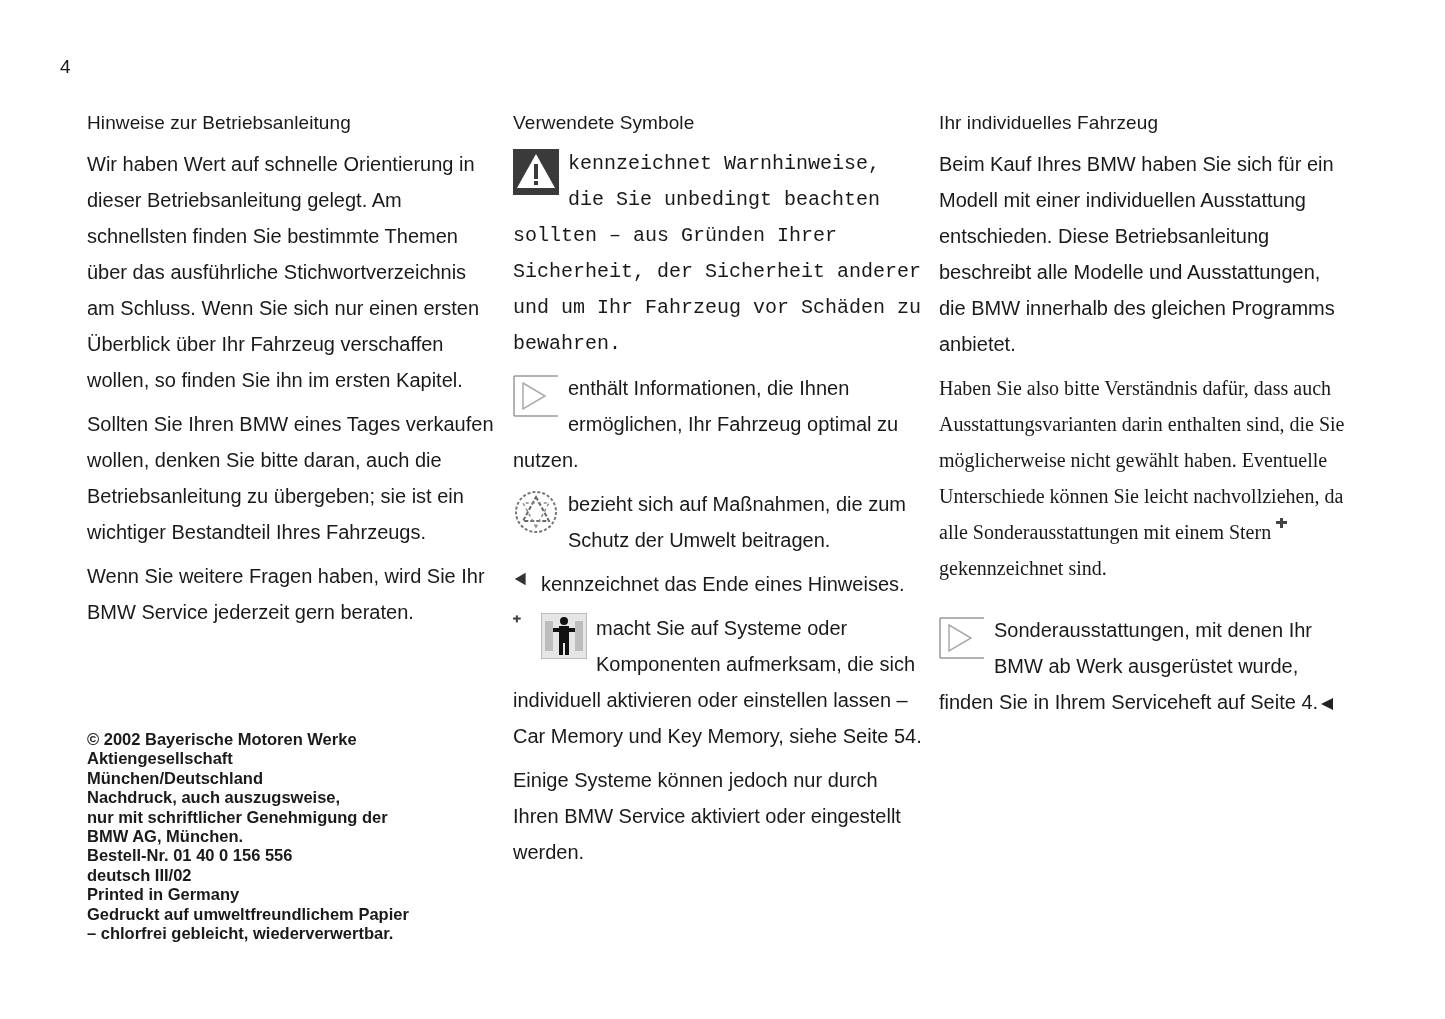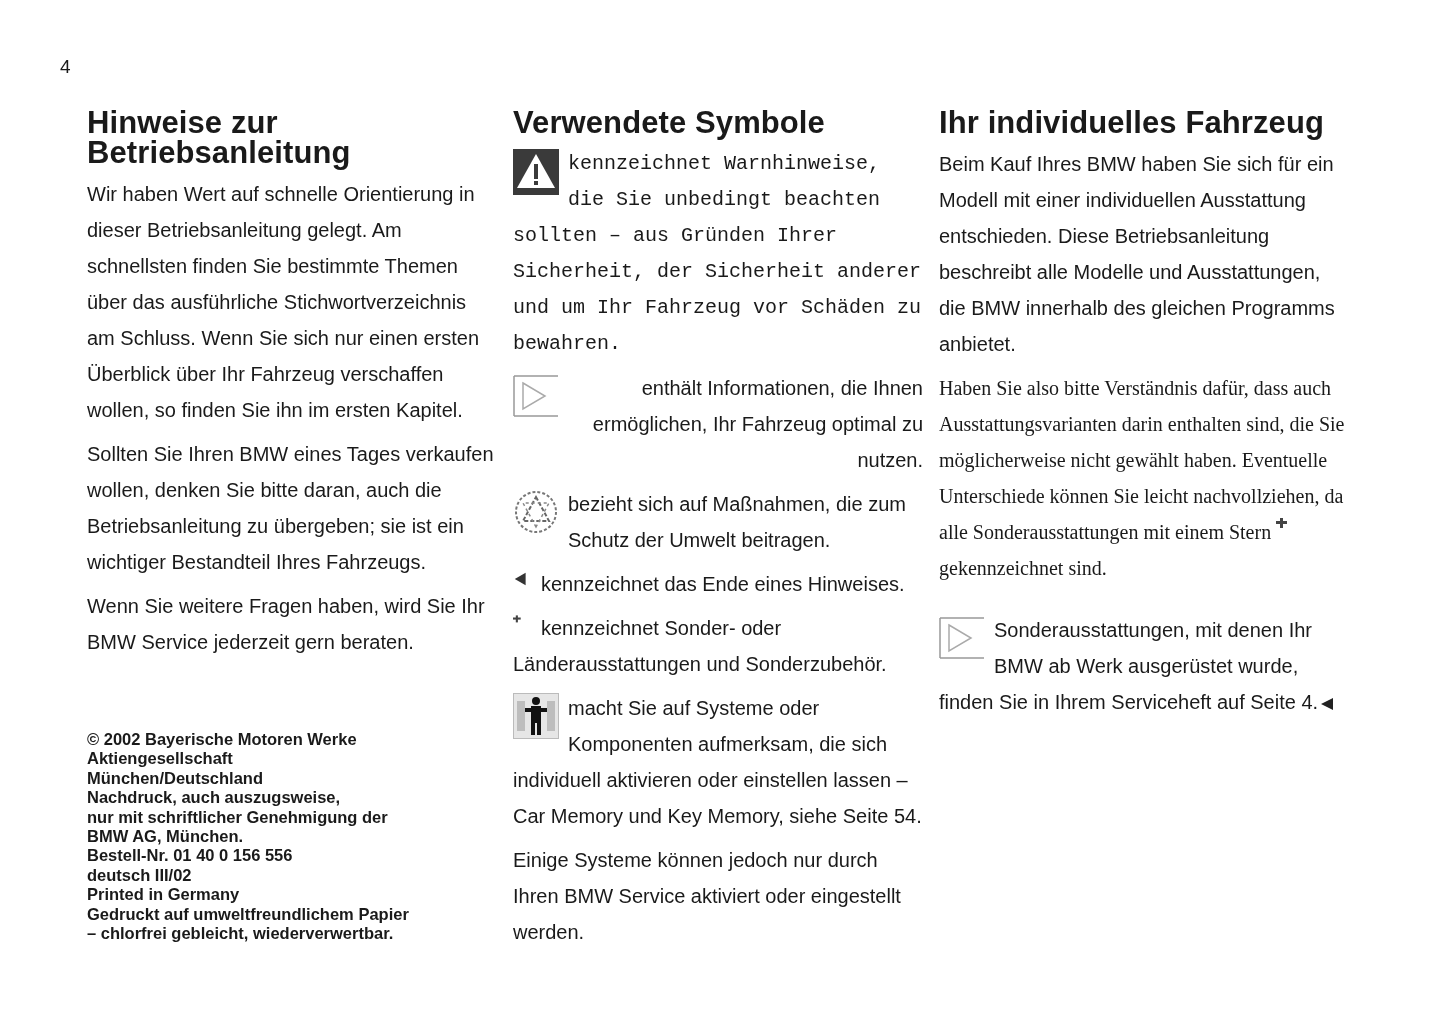--- a/index.html
+++ b/index.html
@@ -6,21 +6,21 @@
     body {
       width: 1445px; height: 1019px; position: relative; overflow: hidden;
       font-family: "Liberation Sans", sans-serif; color: #1a1a1a;
     }
     .page-number { position: absolute; left: 60px; top: 56px; font-size: 19px; }
     .col { position: absolute; top: 108px; width: 410px; }
     .col1 { left: 87px; }
     .col2 { left: 513px; }
     .col3 { left: 939px; }
     h2 {
-      font-size: 31px; font-weight: bold; margin: 0 0 8px 0; line-height: 30px;
+      font-size: 19px; font-weight: normal; margin: 0 0 8px 0; line-height: 30px;
       letter-spacing: 0.1px;
     }
     p { font-size: 20px; line-height: 36px; margin: 0 0 8px 0; }
     .sym { position: relative; }
     .sym .ic {
       float: left; width: 46px; height: 46px; margin: 3px 9px 0 0;
     }
     .sym .ic.small { width: 20px; height: 20px; margin: 3px 8px 0 0; }
     .inline-ic { display: inline-block; vertical-align: middle; }
     .copyright {
@@ -61,21 +61,21 @@
   <p class="sym" lang="de" style="hyphens:auto;font-family:Liberation Mono, monospace;">
     <svg class="ic" viewBox="0 0 46 46">
       <rect x="0" y="0" width="46" height="46" fill="#3a3a3a"></rect>
       <polygon points="23,5 42,39 4,39" fill="#ffffff"></polygon>
       <rect x="21" y="15" width="4" height="15" fill="#3a3a3a"></rect>
       <rect x="21" y="32" width="4" height="4" fill="#3a3a3a"></rect>
     </svg>
     <span>kennzeichnet Warnhinweise, die Sie unbedingt beachten sollten – aus Gründen Ihrer Sicherheit, der Sicherheit anderer und um Ihr Fahrzeug vor Schäden zu bewahren.</span>
   </p>
 
-  <p class="sym" lang="de" style="hyphens:auto;text-align:right;">
+  <p class="sym" lang="de" style="hyphens:auto;">
     <svg class="ic" viewBox="0 0 46 46">
       <line x1="1" y1="3" x2="45" y2="3" stroke="#999" stroke-width="1.5"></line>
       <line x1="1" y1="3" x2="1" y2="43" stroke="#999" stroke-width="1.5"></line>
       <line x1="1" y1="43" x2="45" y2="43" stroke="#999" stroke-width="1.5"></line>
       <polygon points="10,10 32,23 10,36" fill="none" stroke="#aaa" stroke-width="1.5"></polygon>
     </svg>
     <span>enthält Informationen, die Ihnen ermöglichen, Ihr Fahrzeug optimal zu nutzen.</span>
   </p>
 
   <p class="sym" lang="de" style="hyphens:auto;">
@@ -92,21 +92,20 @@
       <polygon points="2,10 14,3 14,17" fill="#333"></polygon>
     </svg>
     <span>kennzeichnet das Ende eines Hinweises.</span>
   </p>
 
   <p class="sym" lang="de">
     <svg class="ic small" viewBox="0 0 20 20" style="width:14px;height:14px;margin:4px 14px 0 0;">
       <rect x="4" y="2" width="3" height="10" fill="#444"></rect>
       <rect x="0" y="5" width="11" height="3" fill="#444"></rect>
     </svg>
-    <span>kennzeichnet Sonder- oder Länderausstattungen und Sonderzubehör.</span>
   </p>
 
   <p class="sym" lang="de" style="hyphens:auto;">
     <svg class="ic" viewBox="0 0 46 46">
       <rect x="0.5" y="0.5" width="45" height="45" fill="#e6e6e6" stroke="#bbb"></rect>
       <rect x="4" y="8" width="8" height="30" fill="#bdbdbd"></rect>
       <rect x="34" y="8" width="8" height="30" fill="#bdbdbd"></rect>
       <circle cx="23" cy="8" r="4" fill="#111"></circle>
       <rect x="18" y="13" width="10" height="17" fill="#111"></rect>
       <rect x="12" y="15" width="22" height="4" fill="#111"></rect>

